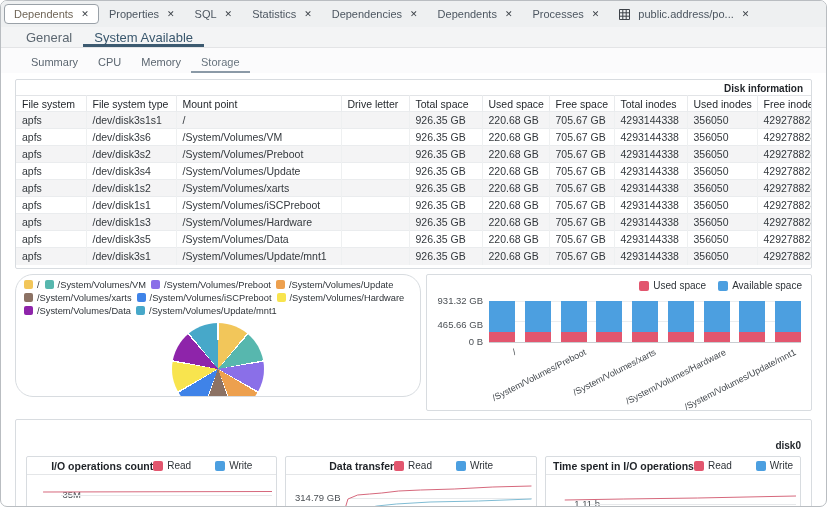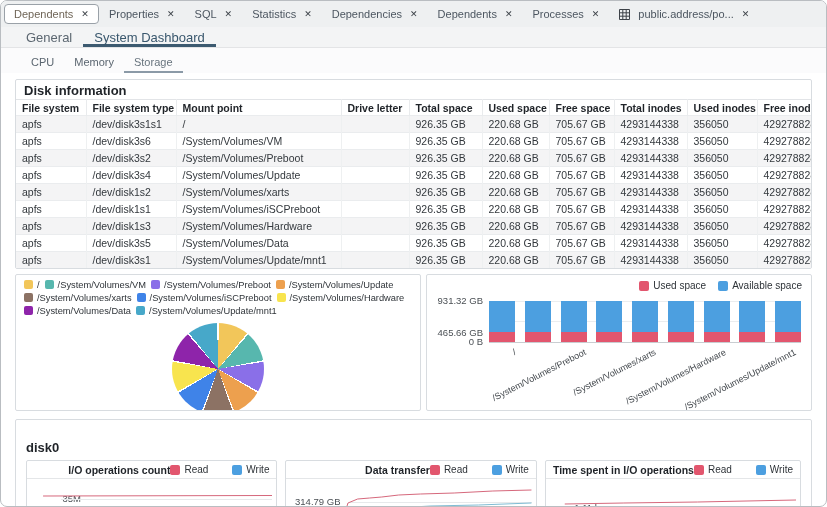--- a/index.html
+++ b/index.html
@@ -24,34 +24,34 @@
              border-bottom:3px solid transparent; cursor:pointer; }
   .subtab1.active { color:#39576d; border-bottom-color:#3c5a70; }
   .subtabs2 { position:absolute; top:47px; left:0; right:0; height:25px; background:#fbfbfc;
               display:flex; align-items:stretch; padding-left:20px; }
   .subtab2 { font-size:11px; color:#5b6670; padding:5px 10px 0; display:flex; align-items:center;
              border-bottom:2px solid transparent; cursor:pointer; }
   .subtab2.active { color:#68747e; border-bottom-color:#8b9aa7; }
 
   
   .panel { position:absolute; background:#fff; border:1px solid #d8dce0; border-radius:2px; }
-  .panel-title { font-size:13px; font-weight:bold; color:#1f2328; padding:3px 8px 1px; }
+  .panel-title { font-size:10px; font-weight:bold; color:#1f2328; padding:3px 8px 1px;text-align:right; }
 
   
   #disk-info { left:14px; right:14px; top:78px; height:190px; overflow:hidden; }
   #disk-table { width:100%; border-collapse:collapse; table-layout:fixed; font-size:10.5px; color:#33383d; }
-  #disk-table th { text-align:left; font-weight:bold; color:#1f2328; padding:1px 6px; height:16px;
+  #disk-table th { text-align:left; font-weight:normal; color:#1f2328; padding:1px 6px; height:16px;
                    border-top:1px solid #e2e4e7; border-right:1px solid #e9ebed; white-space:nowrap; overflow:hidden; }
   #disk-table td { padding:2px 6px; height:17px; border-top:1px solid #eaecee; border-right:1px solid #eef0f1;
                    white-space:nowrap; overflow:hidden; }
   #disk-table th:last-child, #disk-table td:last-child { border-right:none; }
   #disk-table tbody tr:nth-child(odd) { background:#f4f4f5; }
 
   
-  #pie-panel { left:14px; top:273px; width:406px; height:137px; overflow:hidden; }
+  #pie-panel { left:14px; top:273px; width:406px; height:123px; overflow:hidden;border-radius:18px; }
   .pielegend { padding:4px 8px 0; font-size:9.3px; line-height:13px; color:#2e3338; }
   .pl-item { display:inline-block; margin-right:5px; white-space:nowrap; }
   .sw { display:inline-block; width:9px; height:9px; border-radius:2px; vertical-align:-1px; margin-right:4px; }
   #pie { width:92px; height:92px; border-radius:50%; margin:5px auto 0; }
 
   
   #bar-panel { left:425px; right:14px; top:273px; height:137px; overflow:hidden; }
   .barlegend { position:absolute; top:5px; right:9px; display:flex; gap:12px; align-items:center;
                font-size:10px; color:#2e3338; }
   .leg-item { display:flex; align-items:center; gap:4px; }
@@ -63,21 +63,21 @@
               display:flex; justify-content:space-between; align-items:flex-end; }
   .bar { width:26px; height:100%; display:flex; flex-direction:column; }
   .bar .avail { flex:1; }
   .bar-xlabel { position:absolute; font-size:9px; color:#44494e; white-space:nowrap;
                 transform:translateX(-100%) rotate(-27deg); transform-origin:100% 0; }
 
   
   #disk0 { left:14px; right:14px; top:418px; height:120px; }
   #disk0-row { display:flex; gap:8px; padding:3px 10px 0; }
   .io-panel { flex:1; border:1px solid #d8dce0; border-radius:2px; background:#fff; height:86px; position:relative; }
-  .io-head { display:flex; justify-content:flex-end; align-items:center; padding:2px 7px;
+  .io-head { display:flex; justify-content:center; align-items:center; padding:2px 7px;
              border-bottom:1px solid #e4e6e8; height:18px; }
   .io-title { font-size:10.5px; font-weight:bold; color:#1f2328; white-space:nowrap; }
   .io-legend { display:flex; gap:24px; align-items:center; font-size:10px; color:#2e3338; }
   .io-chart { position:relative; height:66px; overflow:hidden; }
   .io-ytick { position:absolute; left:2px; width:52px; text-align:right; font-size:9.5px; color:#4a4f54; }
   .io-grid { position:absolute; right:4px; height:1px; background:#e7e9eb; }
   .io-svg { position:absolute; left:4px; right:4px; top:0; height:58px; width:calc(100% - 8px); }
 </style>
 </head>
 <body>
@@ -117,23 +117,24 @@
           <svg width="11" height="11" viewBox="0 0 11 11">
             <path d="M0.5 0.5h10v10h-10z M0.5 3.8h10 M0.5 7.2h10 M3.8 0.5v10 M7.2 0.5v10" fill="none" stroke="#3d4248" stroke-width="1"></path>
           </svg>
         </span>
         <span>public.address/po...</span>
         <span class="close">✕</span>
       </div>
     </div>
   <div class="subtabs1">
       <div class="subtab1">General</div>
-      <div class="subtab1 active">System Dashboard</div>
+      <div class="subtab1 active">System Available</div>
     </div>
   <div class="subtabs2">
+      <div class="subtab2">Summary</div>
       <div class="subtab2">CPU</div>
       <div class="subtab2">Memory</div>
       <div class="subtab2 active">Storage</div>
     </div>
 
   <div class="panel" id="disk-info">
     <div class="panel-title">Disk information</div>
     <table id="disk-table">
       <colgroup>
         <col style="width:70px">
@@ -286,21 +287,21 @@
           <span>Used space</span>
         </span>
         <span class="leg-item">
           <span class="leg-sw" style="background: rgb(76, 159, 224);"></span>
           <span>Available space</span>
         </span>
       </div>
     <div id="bar-yticks">
         <div class="bar-ytick" style="top: 20px;">931.32 GB</div>
         <div class="bar-grid" style="top: 26px;"></div>
-        <div class="bar-ytick" style="top: 52px;">465.66 GB</div>
+        <div class="bar-ytick" style="top: 44px;">465.66 GB</div>
         <div class="bar-grid" style="top: 46px;"></div>
         <div class="bar-ytick" style="top: 61px;">0 B</div>
         <div class="bar-grid axis" style="top: 67px;"></div>
       </div>
     <div id="bar-plot">
         <div class="bar">
           <div class="avail" style="background: rgb(76, 159, 224);"></div>
           <div style="background: rgb(226, 86, 110); height: 23.8%;"></div>
         </div>
         <div class="bar">

